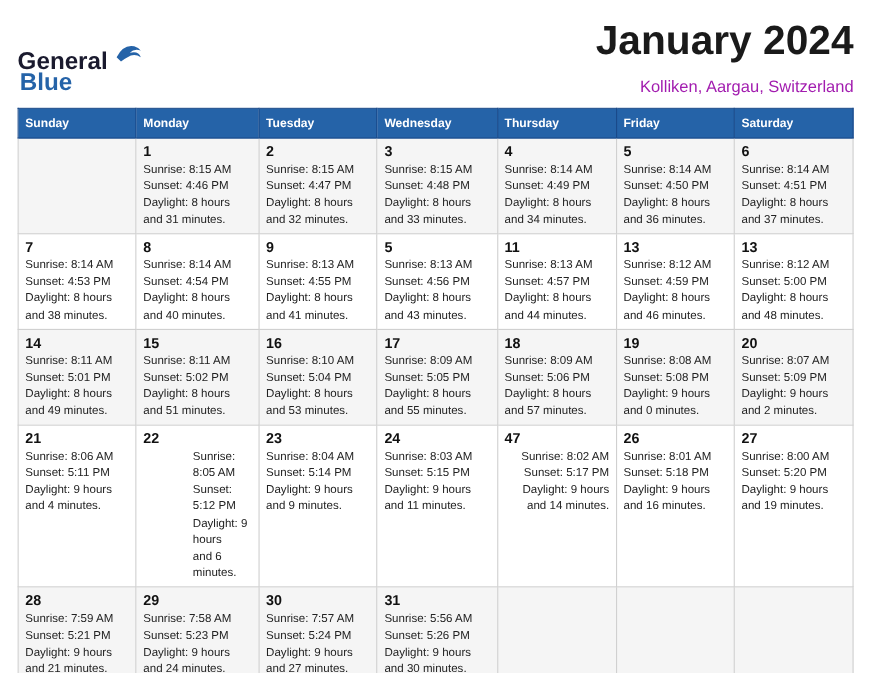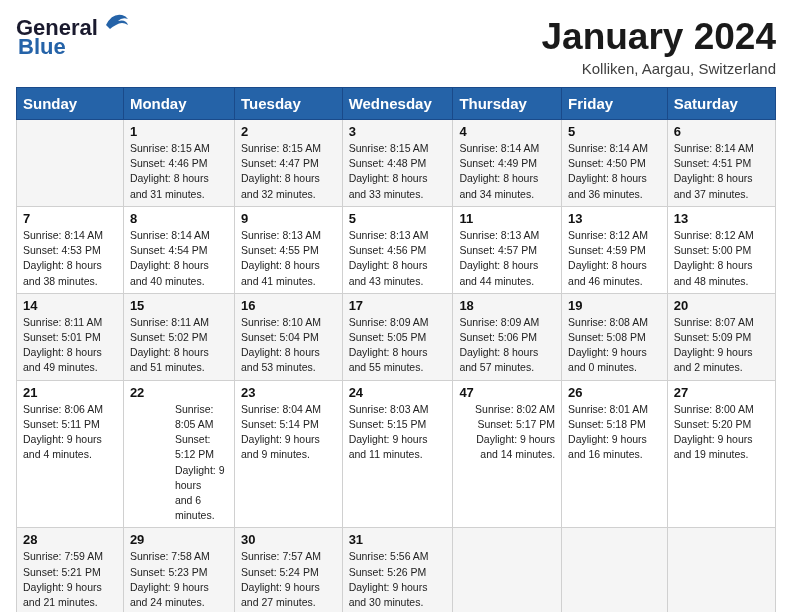--- a/index.html
+++ b/index.html
@@ -6,52 +6,52 @@
     body {
       font-family: Arial, sans-serif;
       background: #fff;
       width: 792px;
       min-height: 612px;
       padding: 16px;
     }
     .header-area {
       display: flex;
       justify-content: space-between;
-      align-items: flex-start;
+      align-items: flex-end;
       margin-bottom: 10px;
     }
     .logo {
       display: flex;
       flex-direction: column;
       align-items: flex-start;
     }
     .title-area {
       text-align: right;
     }
     .main-title {
       font-size: 37px;
       font-weight: bold;
       color: #1a1a1a;
     }
     .subtitle {
       font-size: 15px;
-      color: #404040;
-      margin-top: 2px;
+      color: #a21caf;
+      margin-top: 13px;
     }
     table {
       width: 100%;
       border-collapse: collapse;
       font-size: 11px;
     }
     thead tr th {
       background-color: #2563a8;
       color: #fff;
       padding: 7px 6px;
       text-align: left;
-      font-size: 15px;
+      font-size: 11px;
       font-weight: bold;
       border: 1px solid #1a4a8a;
     }
     tbody tr td {
       border: 1px solid #d0d0d0;
       padding: 4px 6px;
       vertical-align: top;
       width: 113px;
       min-height: 70px;
     }

